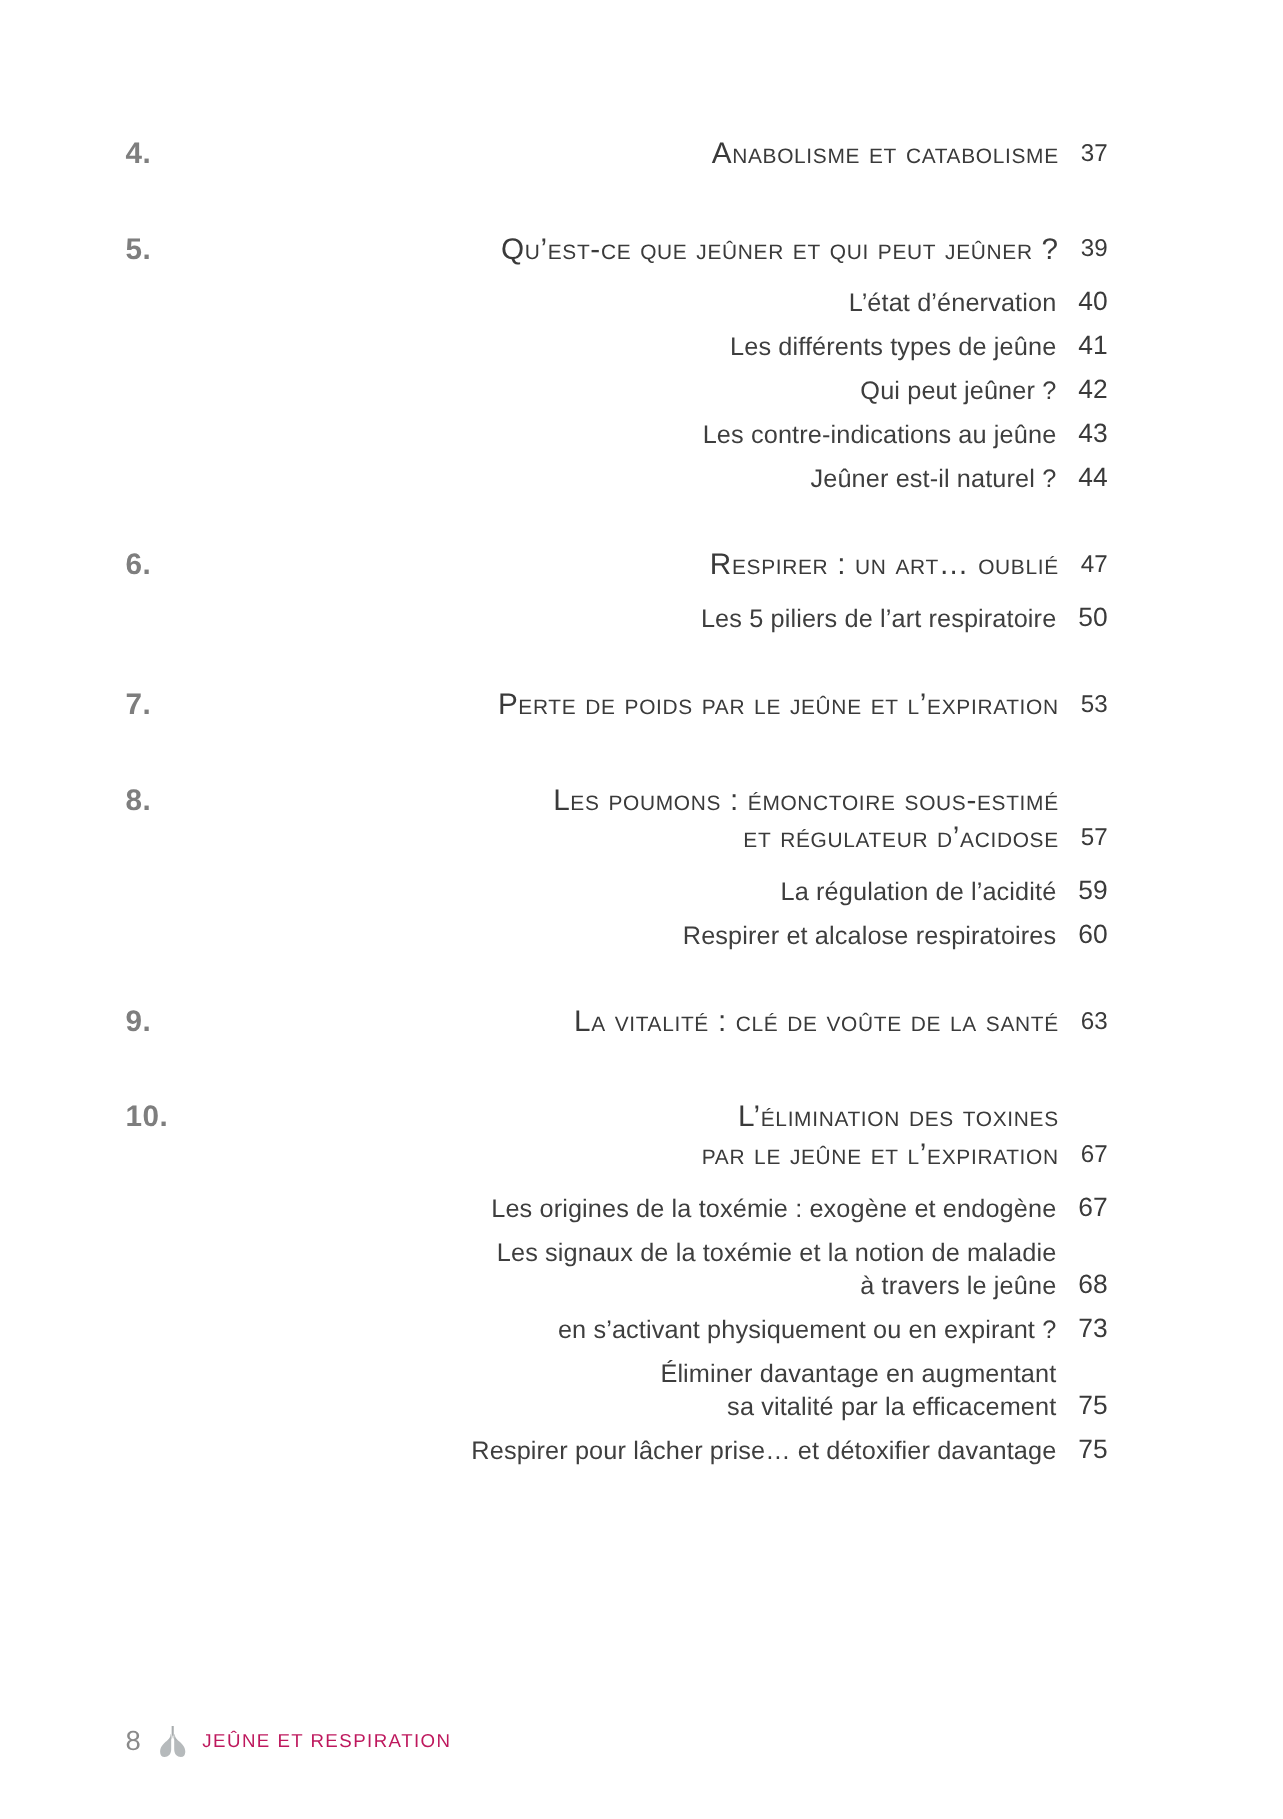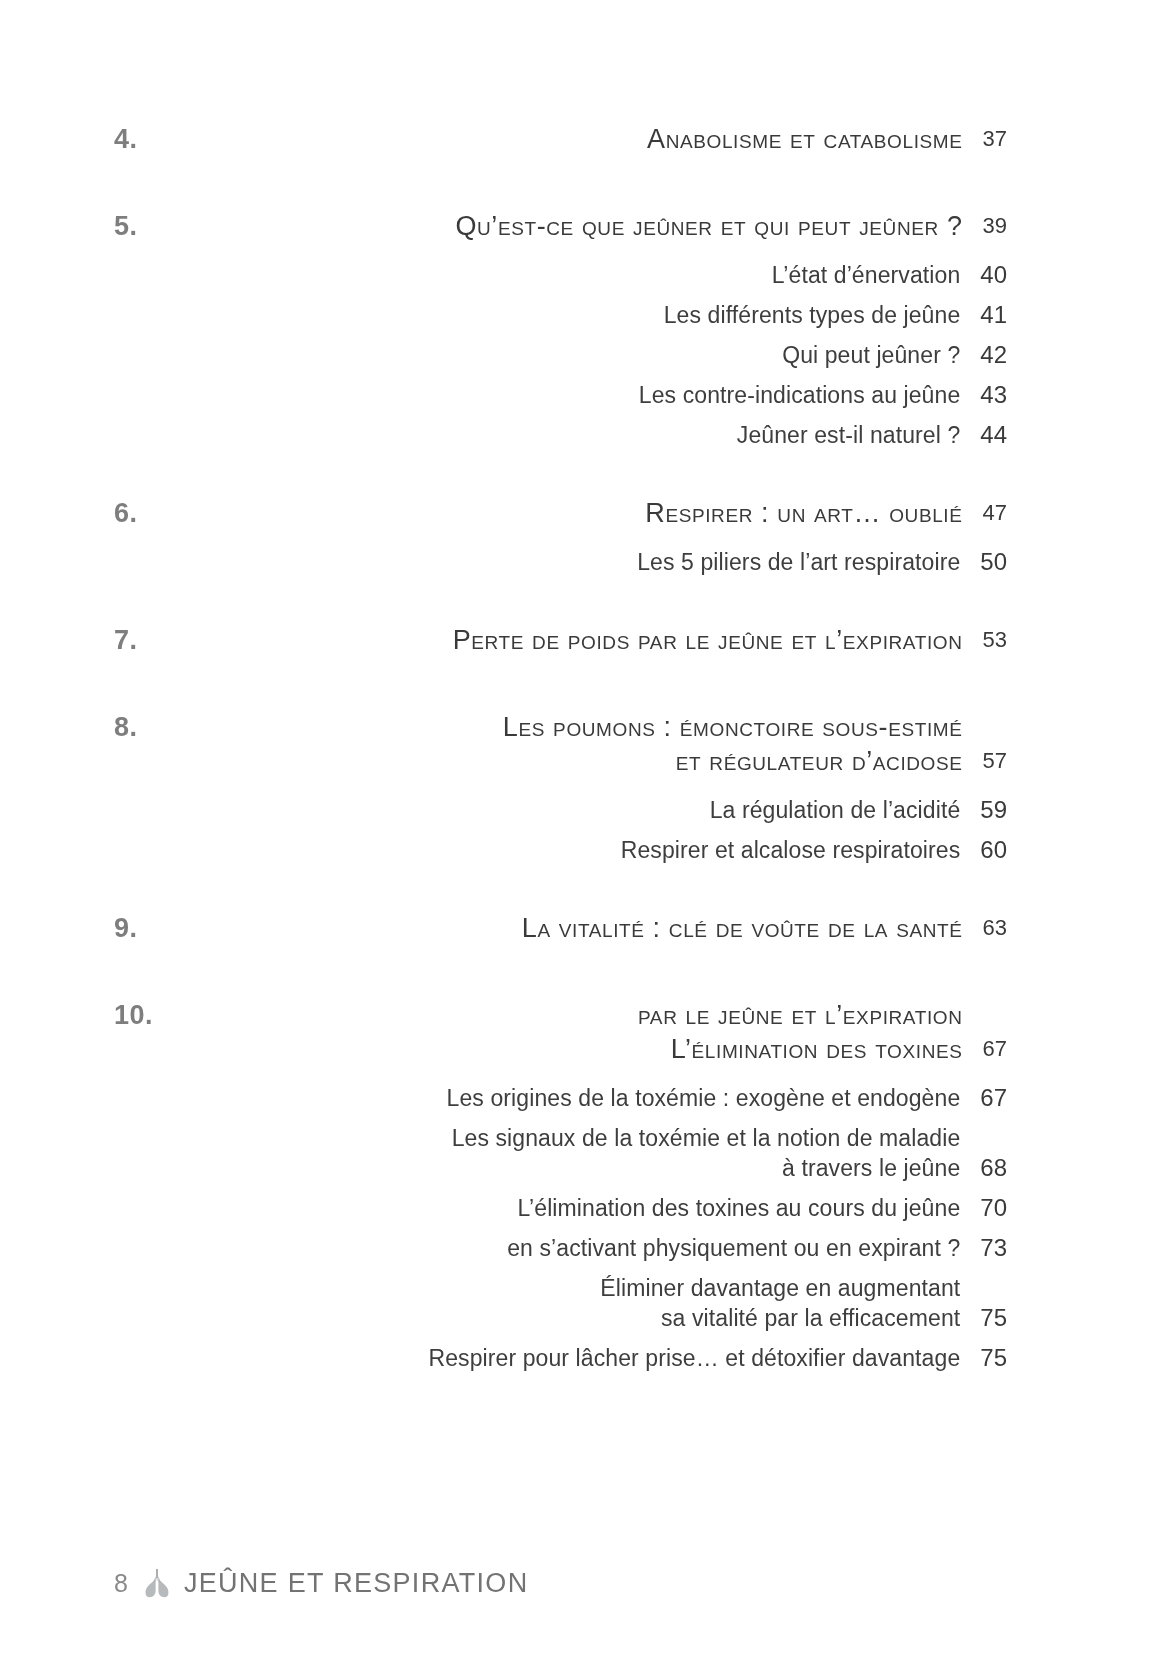--- a/index.html
+++ b/index.html
@@ -53,23 +53,23 @@
   }
   .footer{
     position:absolute;
     left:114px;top:1568px;
     display:flex;align-items:center;
     color:#8a8a8a;
   }
   .footer .pagenum{font-size:25px;line-height:30px;}
   .footer .lungs{margin:0 10px 0 12px;display:inline-flex;}
   .footer .booktitle{
-    font-size:27px;line-height:30px;
+    font-size:17px;line-height:30px;
     letter-spacing:1.3px;
-    color:#737373;
+    color:#be185d;
   }
 </style>
 </head>
 <body>
 
 <div class="page">
 
   <div class="toc" id="toc">
       <div class="row chapter">
         <span class="num">4.</span>
@@ -166,46 +166,39 @@
       <div class="row chapter">
         <span class="num">9.</span>
         <span class="title">
           <span class="line">La vitalité : clé de voûte de la santé</span>
         </span>
         <span class="pg">63</span>
       </div>
       <div class="row chapter">
         <span class="num">10.</span>
         <span class="title">
+          <span class="line">L’élimination des toxines</span>
           <span class="line">par le jeûne et l’expiration</span>
-          <span class="line">L’élimination des toxines</span>
         </span>
         <span class="pg">67</span>
       </div>
       <div class="row sub">
         <span class="num"></span>
         <span class="title">
           <span class="line">Les origines de la toxémie : exogène et endogène</span>
         </span>
         <span class="pg">67</span>
       </div>
       <div class="row sub">
         <span class="num"></span>
         <span class="title">
           <span class="line">Les signaux de la toxémie et la notion de maladie</span>
           <span class="line">à travers le jeûne</span>
         </span>
         <span class="pg">68</span>
-      </div>
-      <div class="row sub">
-        <span class="num"></span>
-        <span class="title">
-          <span class="line">L’élimination des toxines au cours du jeûne</span>
-        </span>
-        <span class="pg">70</span>
       </div>
       <div class="row sub">
         <span class="num"></span>
         <span class="title">
           <span class="line">en s’activant physiquement ou en expirant ?</span>
         </span>
         <span class="pg">73</span>
       </div>
       <div class="row sub">
         <span class="num"></span>

